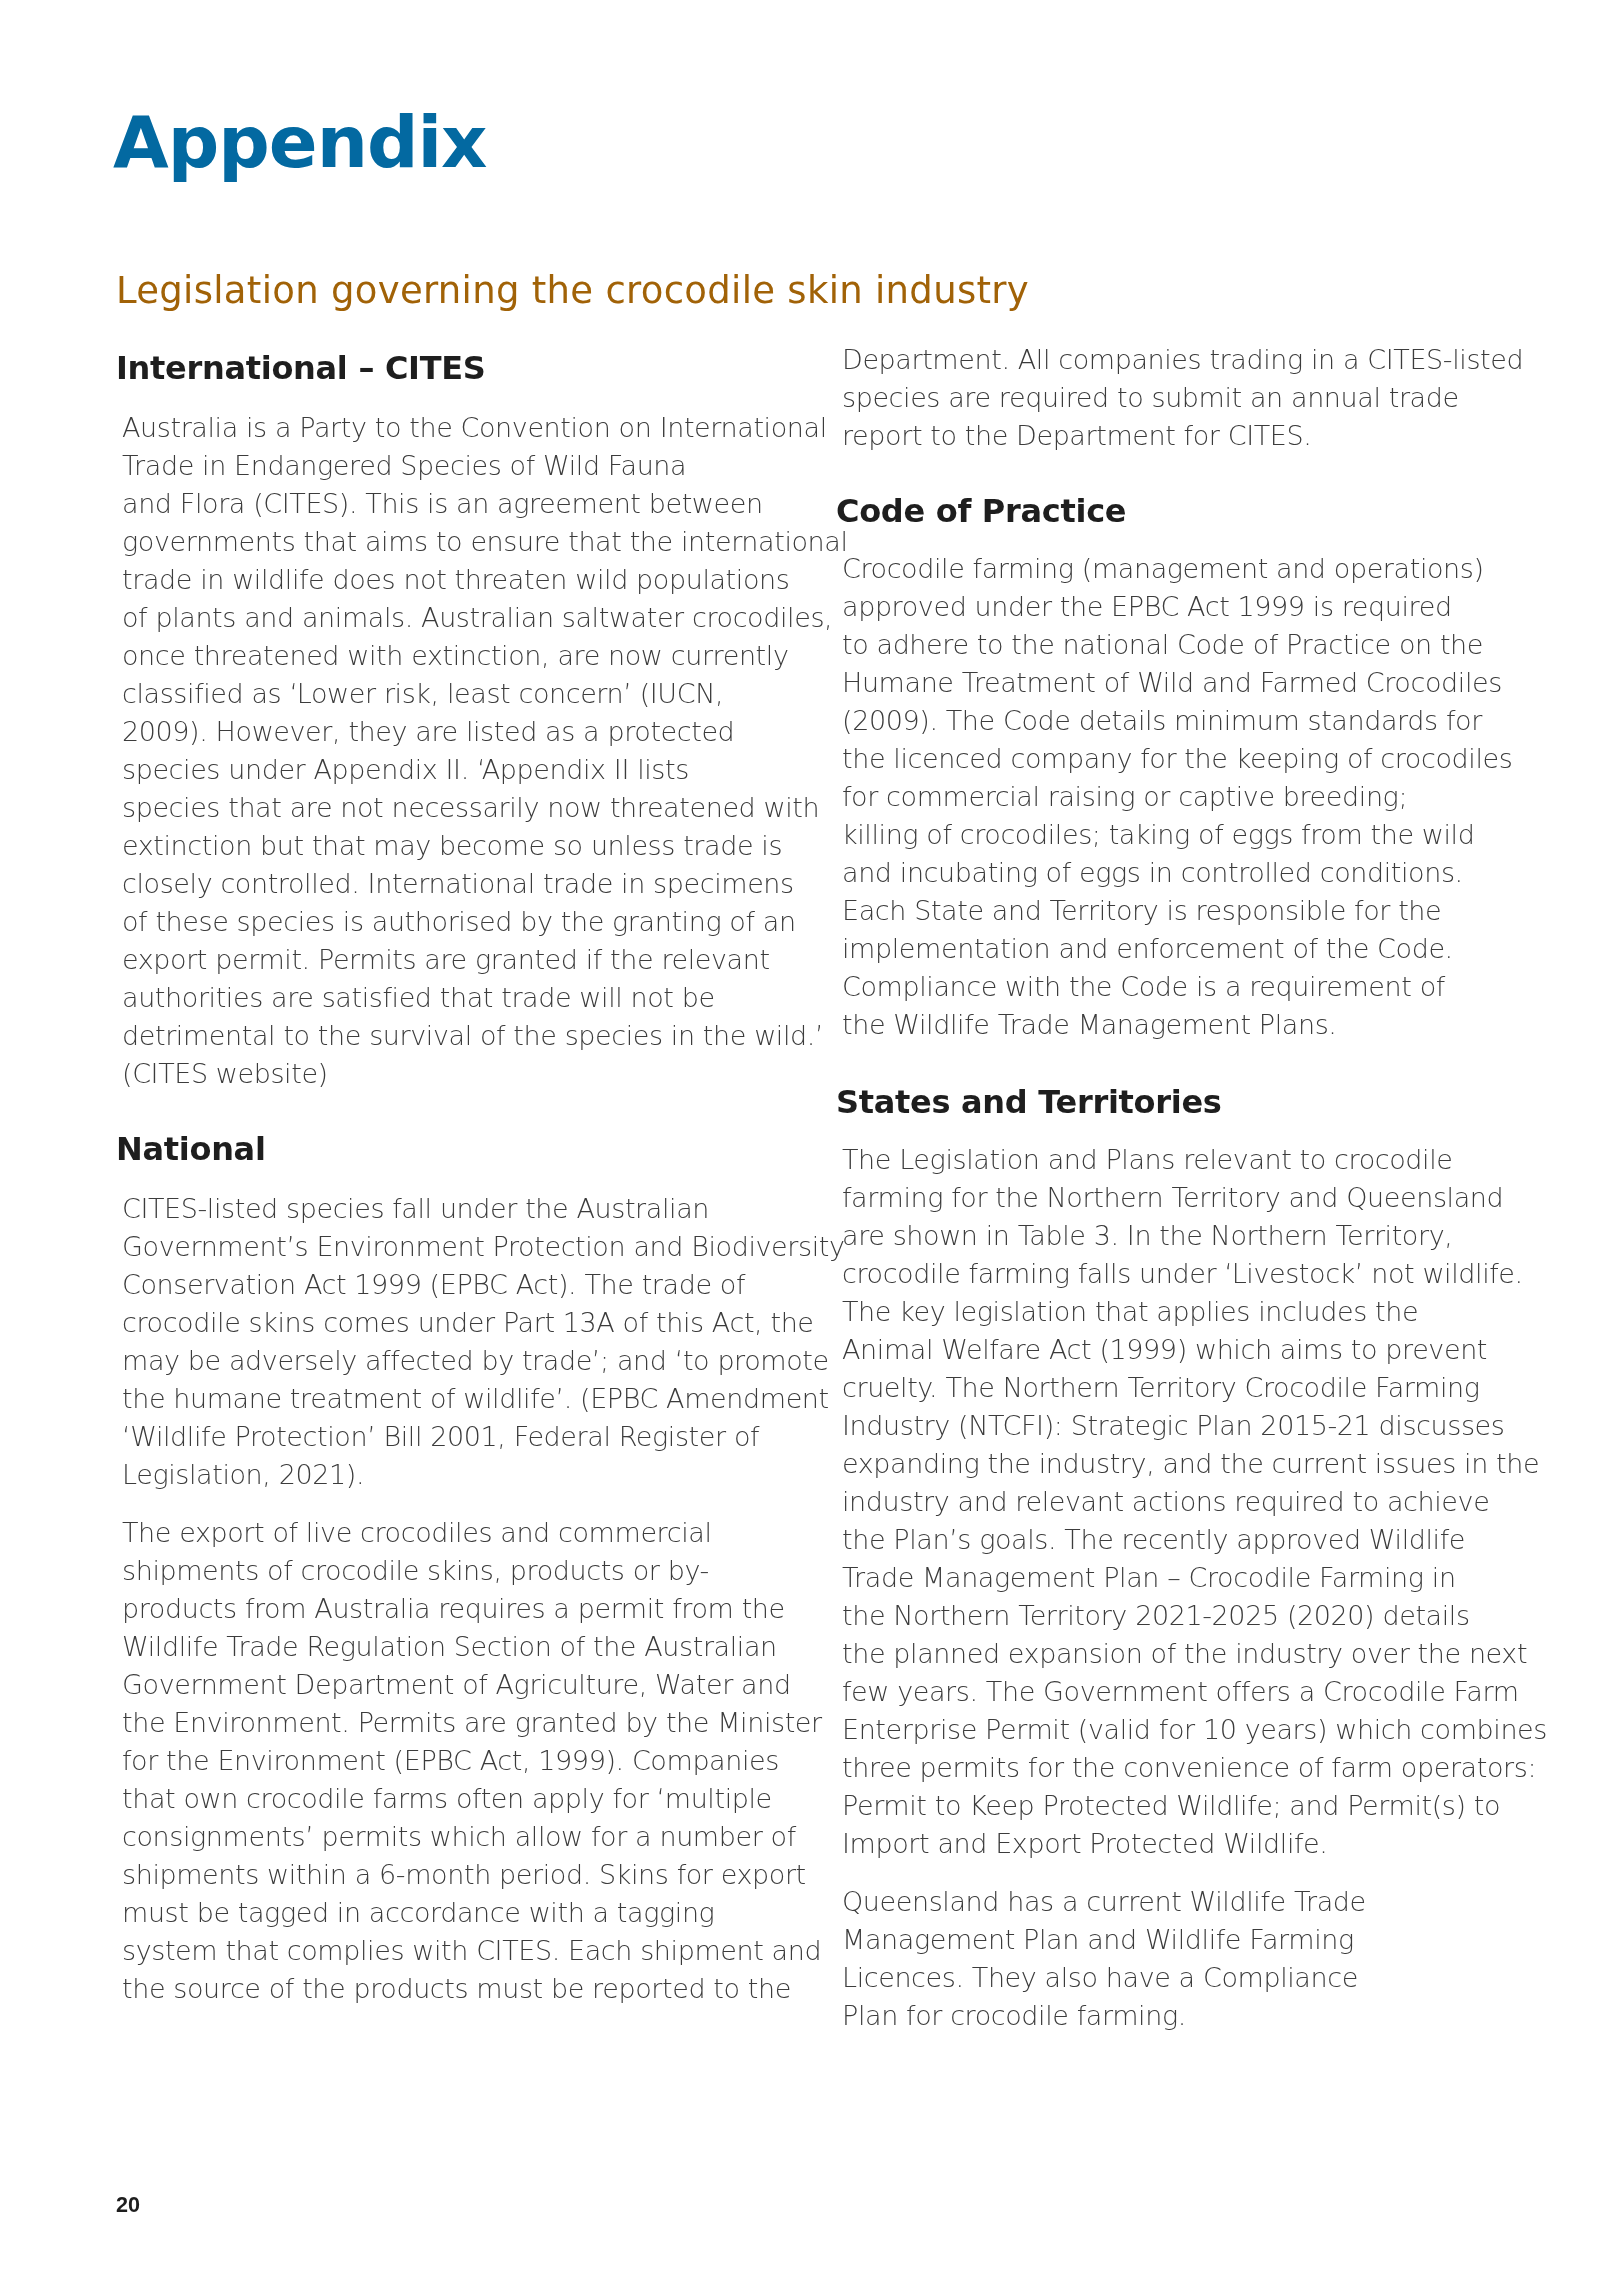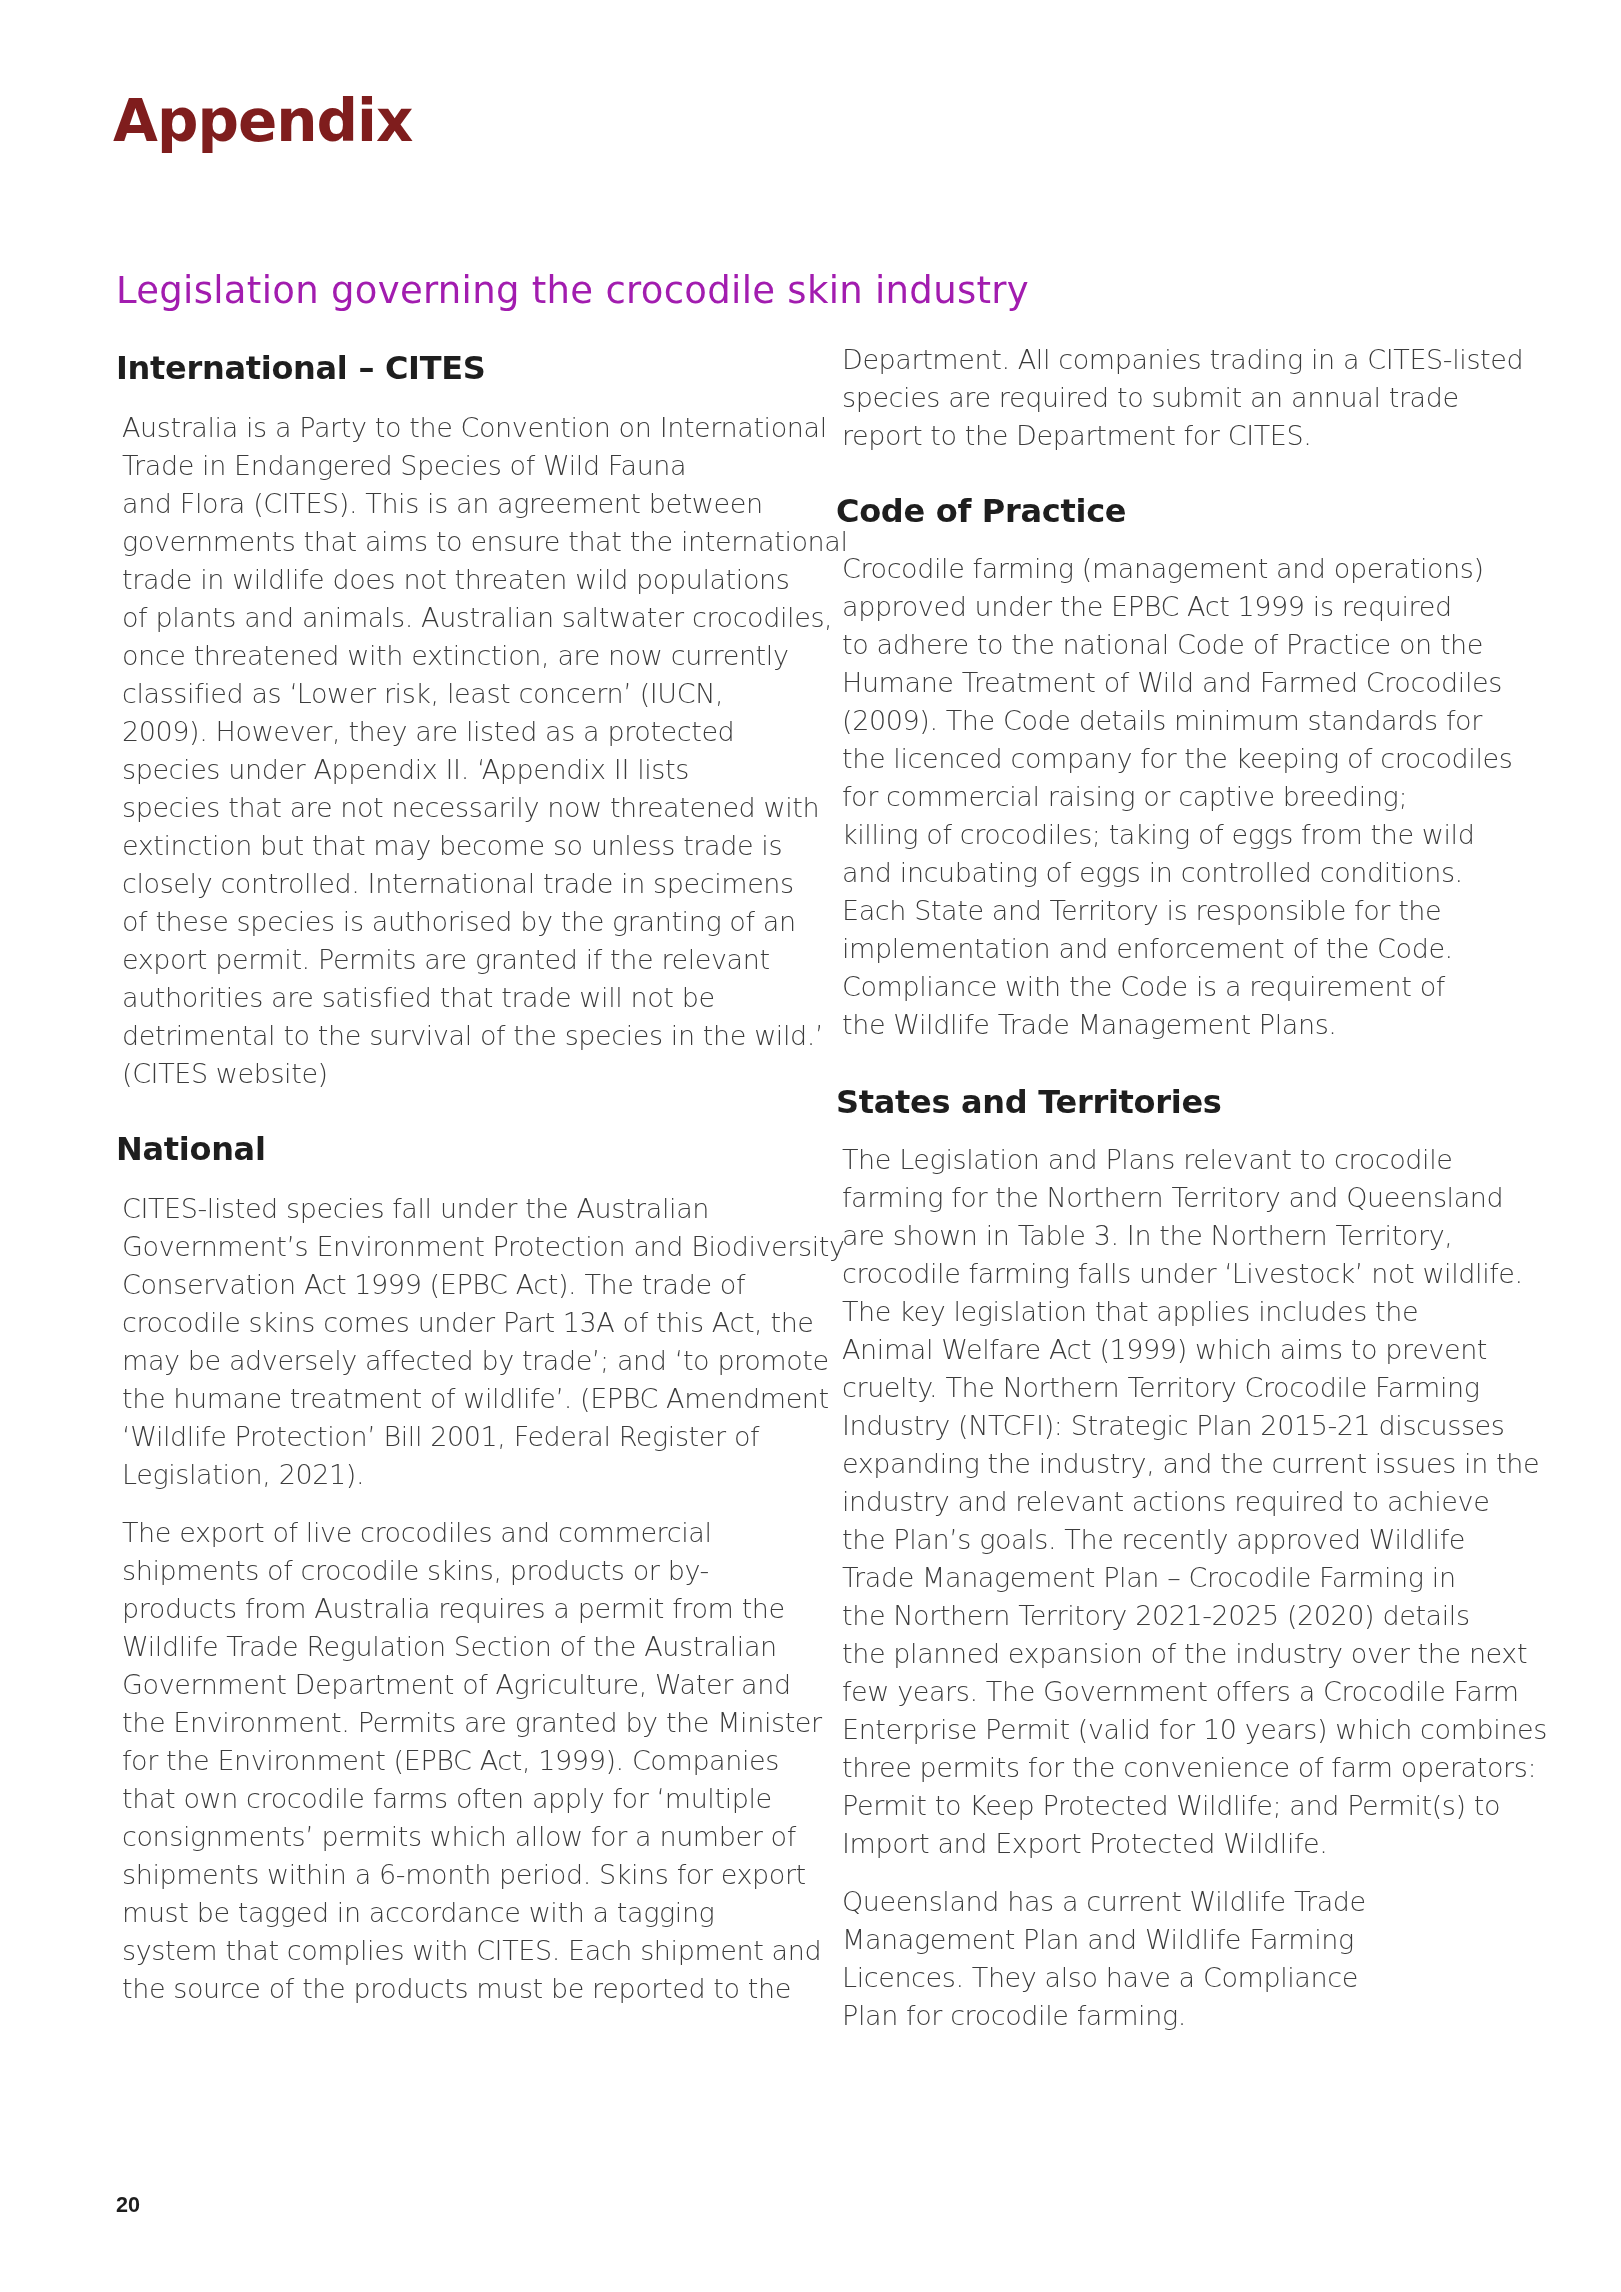--- a/index.html
+++ b/index.html
@@ -1,23 +1,23 @@
 <!DOCTYPE html>
 <html><head>
 <meta charset="utf-8">
 <style>
   html, body { margin: 0; padding: 0; background: #ffffff; }
   body { width: 1621px; height: 2293px; position: relative; overflow: hidden;
          font-family: "DejaVu Sans", sans-serif; color: #3a3a3a; }
-  .page-title { position: absolute; left: 113px; top: 92px; margin: 0;
-         font-family: "DejaVu Sans", sans-serif; font-weight: bold; font-size: 58px;
-         color: #7f1d1d; letter-spacing: -1px; line-height: 1; }
+  .page-title { position: absolute; left: 113px; top: 106px; margin: 0;
+         font-family: "DejaVu Sans", sans-serif; font-weight: bold; font-size: 72px;
+         color: #0369a1; letter-spacing: -1px; line-height: 1; }
   .section-title { position: absolute; left: 116px; top: 272px; margin: 0;
          font-family: "DejaVu Sans", sans-serif; font-weight: normal; font-size: 37px;
-         color: #a21caf; line-height: 1; letter-spacing: 0.3px; }
+         color: #a16207; line-height: 1; letter-spacing: 0.3px; }
   .col { position: absolute; width: 647px; }
   .col-left { left: 116px; top: 349px; }
   .col-right { left: 836px; top: 349px; }
   .h3 { font-family: "DejaVu Sans", sans-serif; font-weight: bold; font-size: 32px;
         color: #1e1e1e; margin: 0; line-height: 1.2; letter-spacing: -0.3px; }
   .p { font-family: "DejaVu Sans", sans-serif; font-weight: 200; font-size: 27px;
        line-height: 38px; color: #3c3c3c; margin: 6px; letter-spacing: -0.4px;
        -webkit-text-stroke: 0; }
   .line { display: block; white-space: nowrap; }
   .page-number { position: absolute; left: 116px; top: 2192px; margin: 0;

